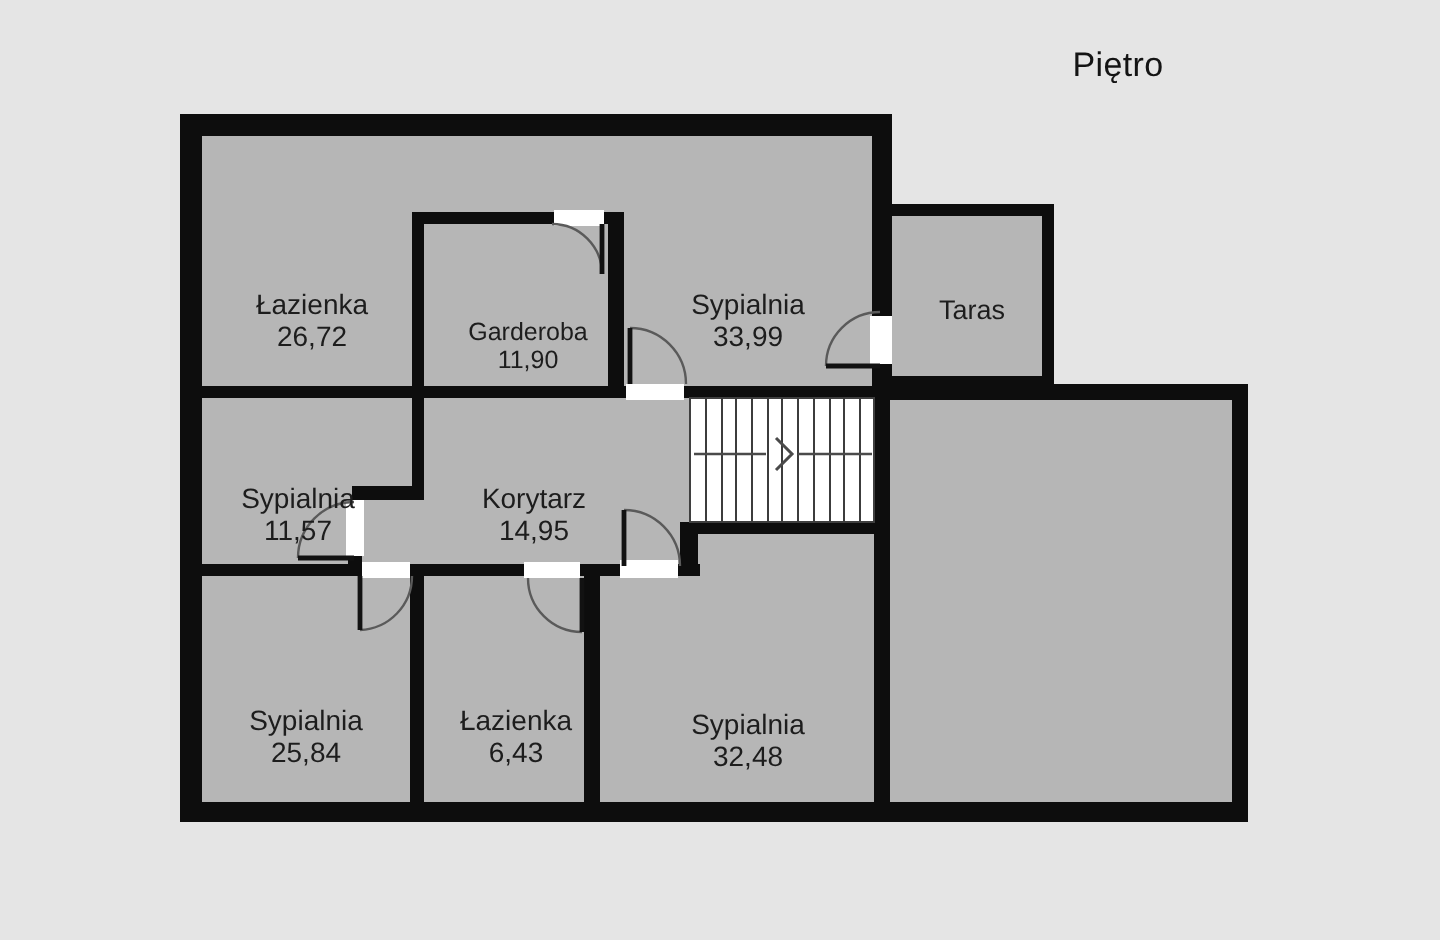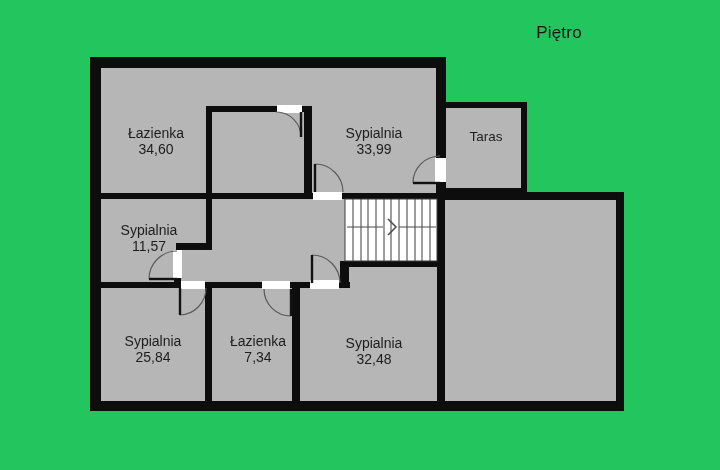--- a/index.html
+++ b/index.html
@@ -1,25 +1,25 @@
 <!DOCTYPE html>
 <html><head>
 <meta charset="utf-8">
 <style>
   html,body{margin:0;padding:0;background:#ffffff;}
   body{width:720px;height:470px;font-family:"Liberation Sans",sans-serif;}
-  .stage{position:relative;width:720px;height:470px;overflow:hidden;background:#22c55e;}
+  .stage{position:relative;width:720px;height:470px;overflow:hidden;background:#e5e5e5;}
   .stage svg{position:absolute;left:0;top:0;}
   .floor-title{
     position:absolute;left:559px;top:33px;transform:translate(-50%,-50%);
     font-size:17px;font-weight:500;color:#141414;letter-spacing:0.2px;white-space:nowrap;
   }
   .room-label{
     position:absolute;transform:translate(-50%,-50%);
-    text-align:center;color:#1d1d1d;font-size:14px;line-height:16px;white-space:nowrap;
+    text-align:center;color:#1d1d1d;font-size:14px;line-height:16px;white-space:nowrap;margin-top:19px;
   }
   .room-label.small{font-size:12.5px;line-height:14px;}
   .room-label.mid{font-size:13.5px;line-height:15px;}
 </style>
 </head>
 <body>
 
 <div class="stage">
 
   <svg width="720" height="470" viewBox="0 0 720 470">
@@ -101,48 +101,56 @@
       <line x1="180" y1="288" x2="180" y2="315"></line>
       <line x1="291" y1="289" x2="291" y2="316"></line>
       <line x1="312" y1="283" x2="312" y2="255"></line>
     </g>
   </svg>
 
   <div class="floor-title">Piętro</div>
 
   <div class="room-label" style="left:156px;top:141px">
     <div>Łazienka</div>
-    <div>34,60</div>
+    <div>26,72</div>
   </div>
 
+  <div class="room-label small" style="left:264px;top:154px">
+    <div>Garderoba</div>
+    <div>11,90</div>
+  </div>
 
   <div class="room-label" style="left:374px;top:141px">
     <div>Sypialnia</div>
     <div>33,99</div>
   </div>
 
   <div class="room-label mid" style="left:486px;top:136px">
     <div>Taras</div>
     <div></div>
   </div>
 
   <div class="room-label" style="left:149px;top:238px">
     <div>Sypialnia</div>
     <div>11,57</div>
   </div>
 
+  <div class="room-label" style="left:267px;top:238px">
+    <div>Korytarz</div>
+    <div>14,95</div>
+  </div>
 
   <div class="room-label" style="left:153px;top:349px">
     <div>Sypialnia</div>
     <div>25,84</div>
   </div>
 
   <div class="room-label" style="left:258px;top:349px">
     <div>Łazienka</div>
-    <div>7,34</div>
+    <div>6,43</div>
   </div>
 
   <div class="room-label" style="left:374px;top:351px">
     <div>Sypialnia</div>
     <div>32,48</div>
   </div>
 
 </div>
 
 </body></html>

